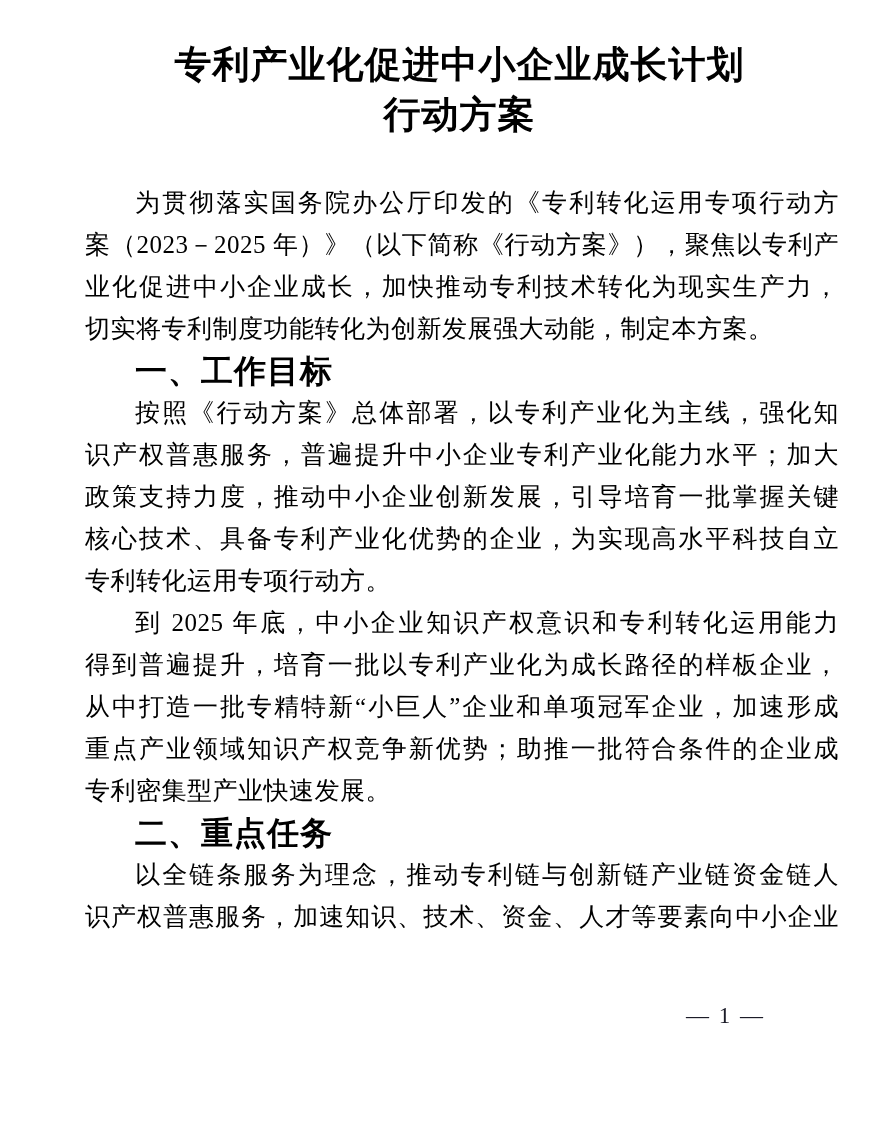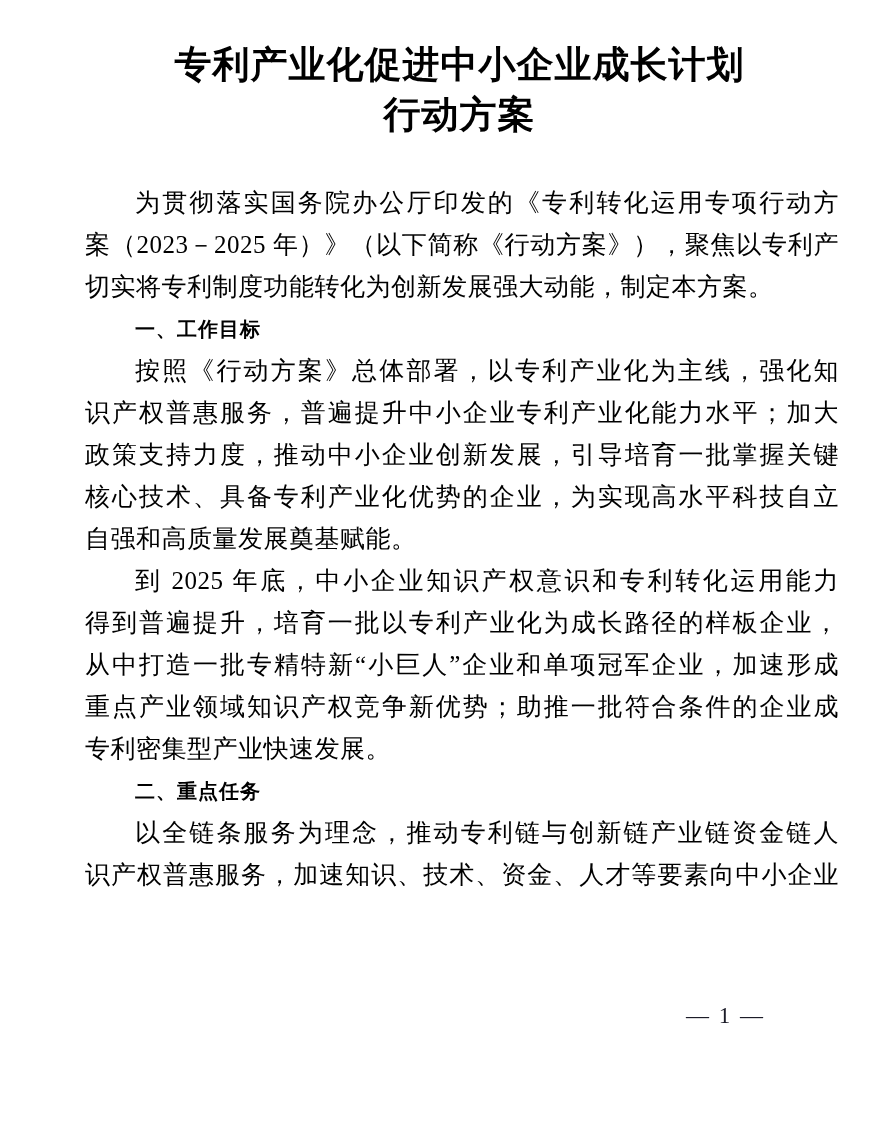--- a/index.html
+++ b/index.html
@@ -42,21 +42,21 @@
   .line.indent {
     text-indent: 50px;
   }
   .line.para-end {
     text-align: right;
     text-align-last: left;
   }
   .heading {
     font-family: "Liberation Sans", "DejaVu Sans", sans-serif;
     font-weight: 700;
-    font-size: 20px;
+    font-size: 32px;
     height: 42px;
     line-height: 42px;
     text-indent: 50px;
     letter-spacing: 1px;
   }
   .page-number {
     position: absolute;
     top: 1001px;
     right: 120px;
     font-size: 23px;
@@ -72,29 +72,30 @@
 
   <header class="doc-title">
     <div class="title-line">专利产业化促进中小企业成长计划</div>
     <div class="title-line">行动方案</div>
   </header>
 
   <main class="doc-body">
 
     <div class="line indent">为贯彻落实国务院办公厅印发的《专利转化运用专项行动方</div>
     <div class="line">案（2023－2025 年）》（以下简称《行动方案》），聚焦以专利产</div>
+    <div class="line">业化促进中小企业成长，加快推动专利技术转化为现实生产力，</div>
     <div class="line para-end">切实将专利制度功能转化为创新发展强大动能，制定本方案。</div>
 
     <div class="heading">一、工作目标</div>
 
     <div class="line indent">按照《行动方案》总体部署，以专利产业化为主线，强化知</div>
     <div class="line">识产权普惠服务，普遍提升中小企业专利产业化能力水平；加大</div>
     <div class="line">政策支持力度，推动中小企业创新发展，引导培育一批掌握关键</div>
     <div class="line">核心技术、具备专利产业化优势的企业，为实现高水平科技自立</div>
-    <div class="line para-end">自强和高质量发展奠基赋能。</div>
+    <div class="line para-end">专利转化运用专项行动方。</div>
 
     <div class="line indent">到 2025 年底，中小企业知识产权意识和专利转化运用能力</div>
     <div class="line">得到普遍提升，培育一批以专利产业化为成长路径的样板企业，</div>
     <div class="line">从中打造一批专精特新“小巨人”企业和单项冠军企业，加速形成</div>
     <div class="line">重点产业领域知识产权竞争新优势；助推一批符合条件的企业成</div>
     <div class="line para-end">专利密集型产业快速发展。</div>
 
     <div class="heading">二、重点任务</div>
 
     <div class="line indent">以全链条服务为理念，推动专利链与创新链产业链资金链人</div>

